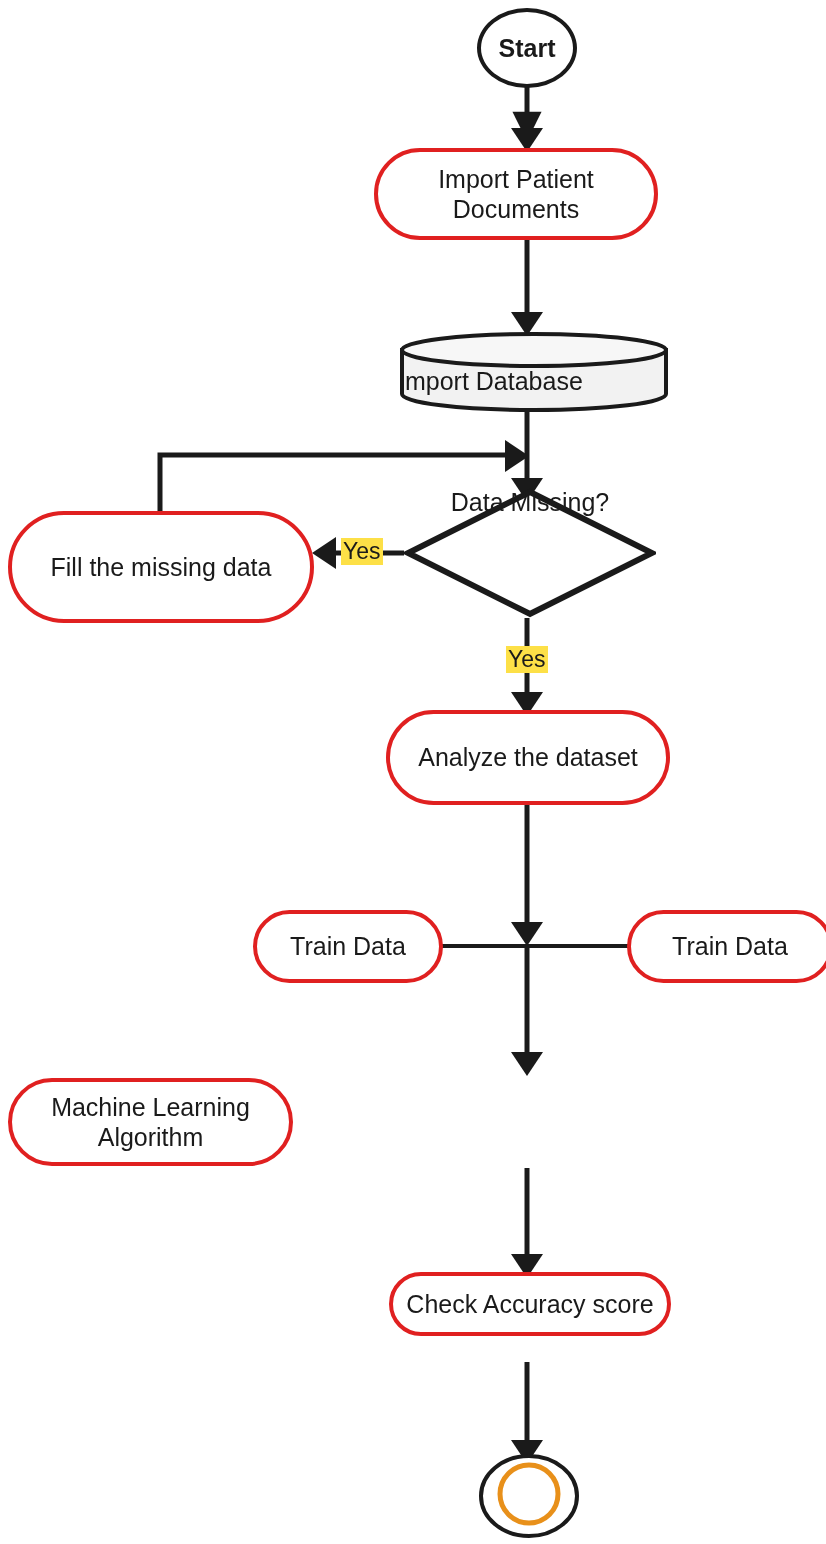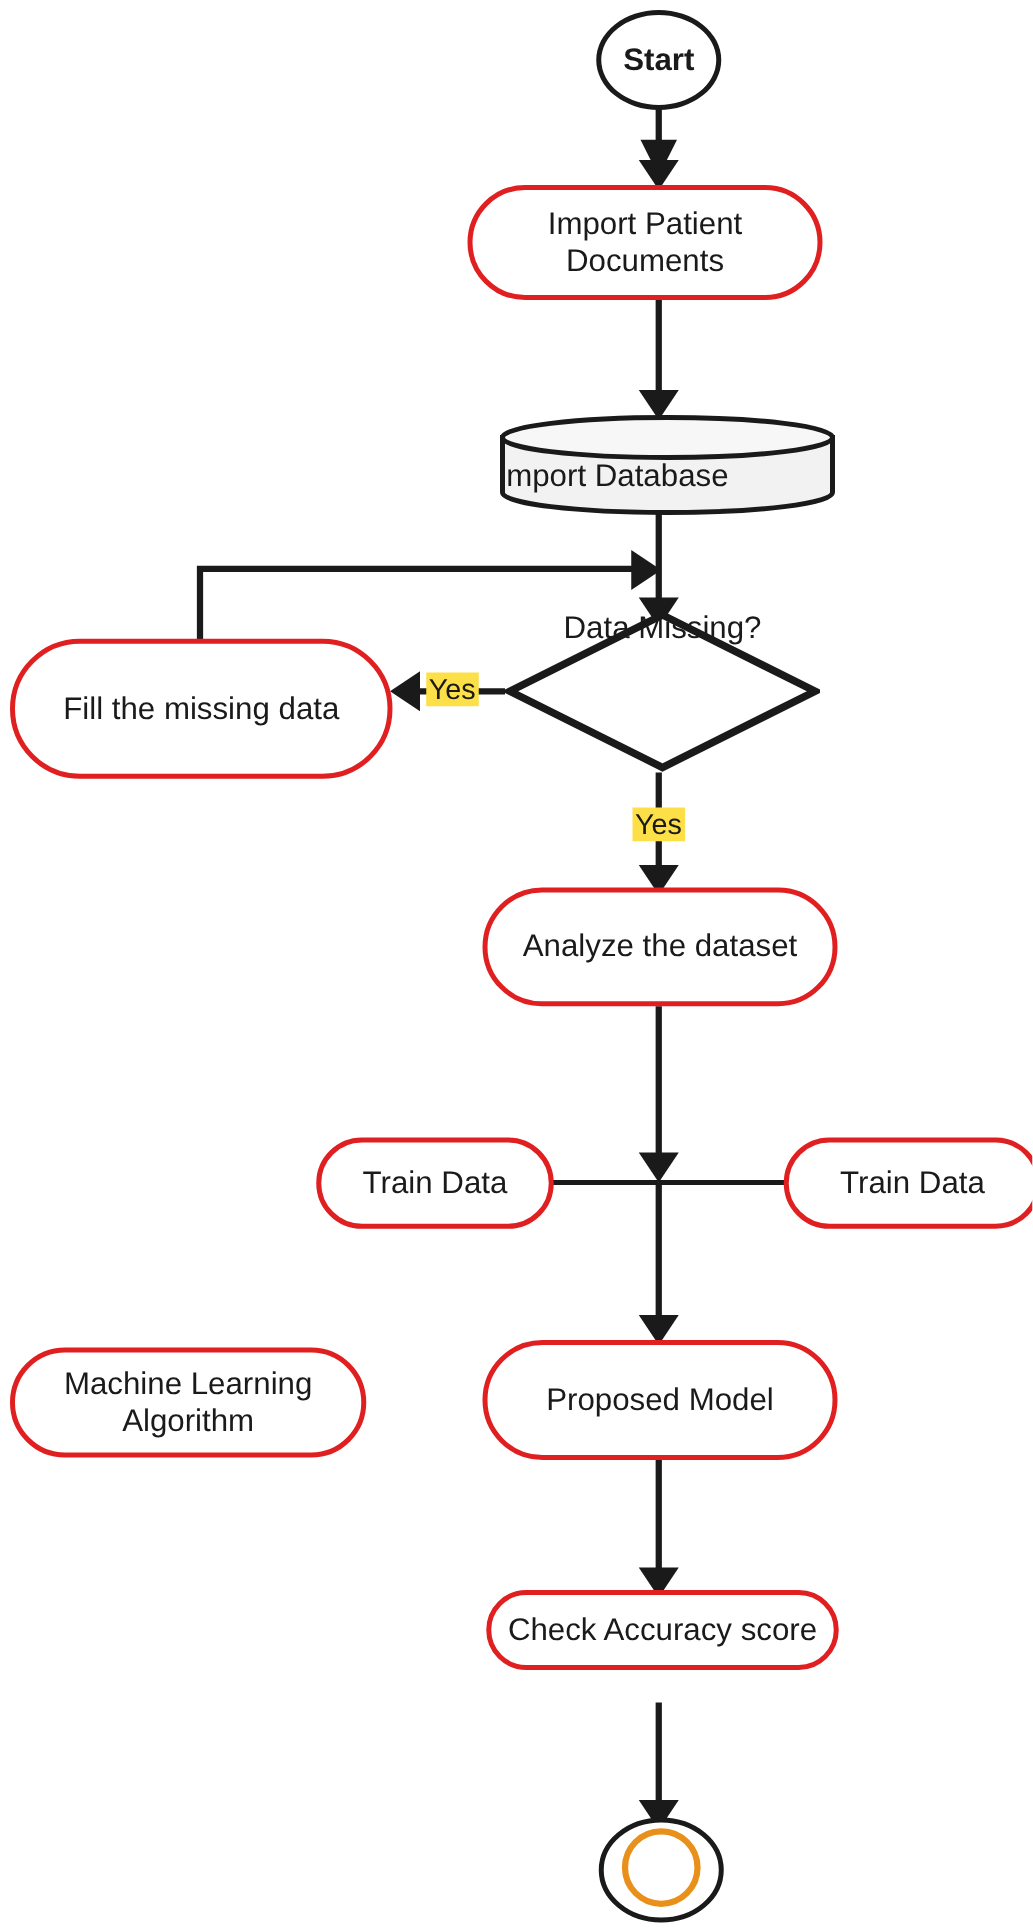--- a/index.html
+++ b/index.html
@@ -176,23 +176,20 @@
 
   <div class="node pill" style="left: 627px; top: 910px; width: 206px; height: 73px; border-color: rgb(224, 32, 32);">
     <span>Train  Data</span>
   </div>
 
   <div class="node pill" style="left: 8px; top: 1078px; width: 285px; height: 88px; border-color: rgb(224, 32, 32); align-items: center;">
     <span>Machine Learning
 Algorithm</span>
   </div>
 
-  <div class="node pill" style="left: 386px; top: 1072px; width: 284px; height: 96px; border-color: rgb(224, 32, 32);">
-    <span>Proposed Model</span>
-  </div>
 
   <div class="node pill" style="left: 389px; top: 1272px; width: 282px; height: 64px; border-color: rgb(224, 32, 32);">
     <span>Check Accuracy score</span>
   </div>
 
   <div class="end-wrap" style="left:477px; top:1452px; width:104px; height:88px;">
     <svg width="104" height="88" viewBox="0 0 104 88">
       <ellipse cx="52" cy="44" rx="48" ry="40" fill="#ffffff" stroke="#1a1a1a" stroke-width="4"></ellipse>
       <circle cx="52" cy="42" r="29" fill="none" stroke="#e8901a" stroke-width="5"></circle>
     </svg>

